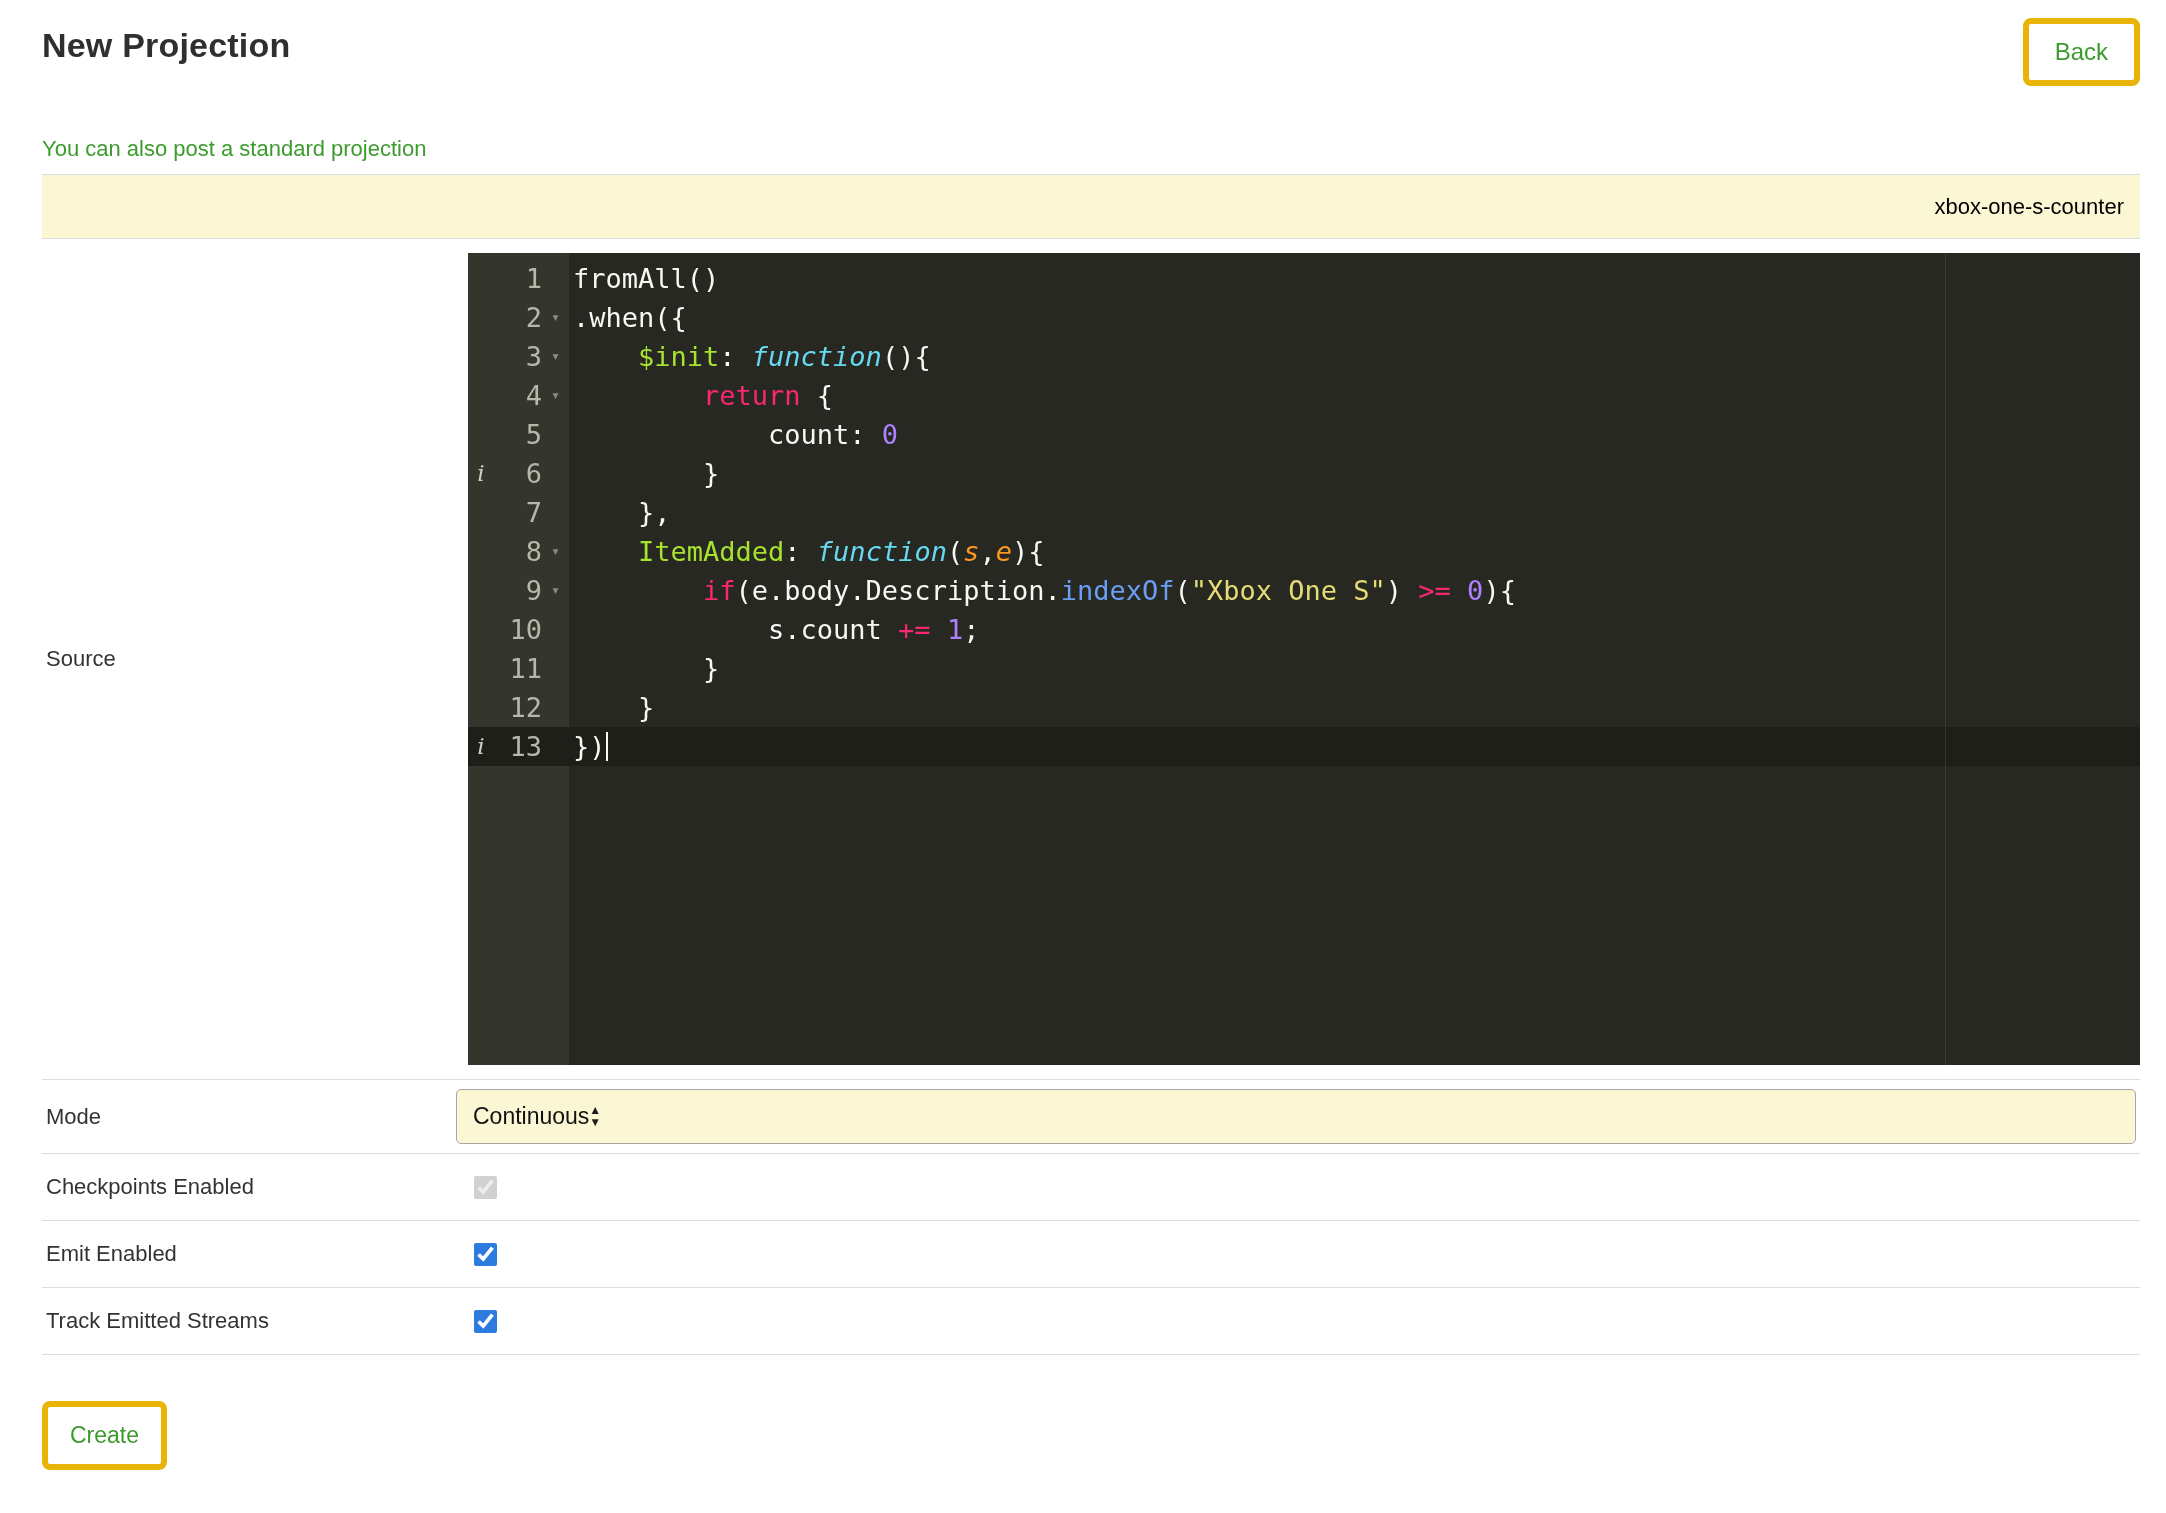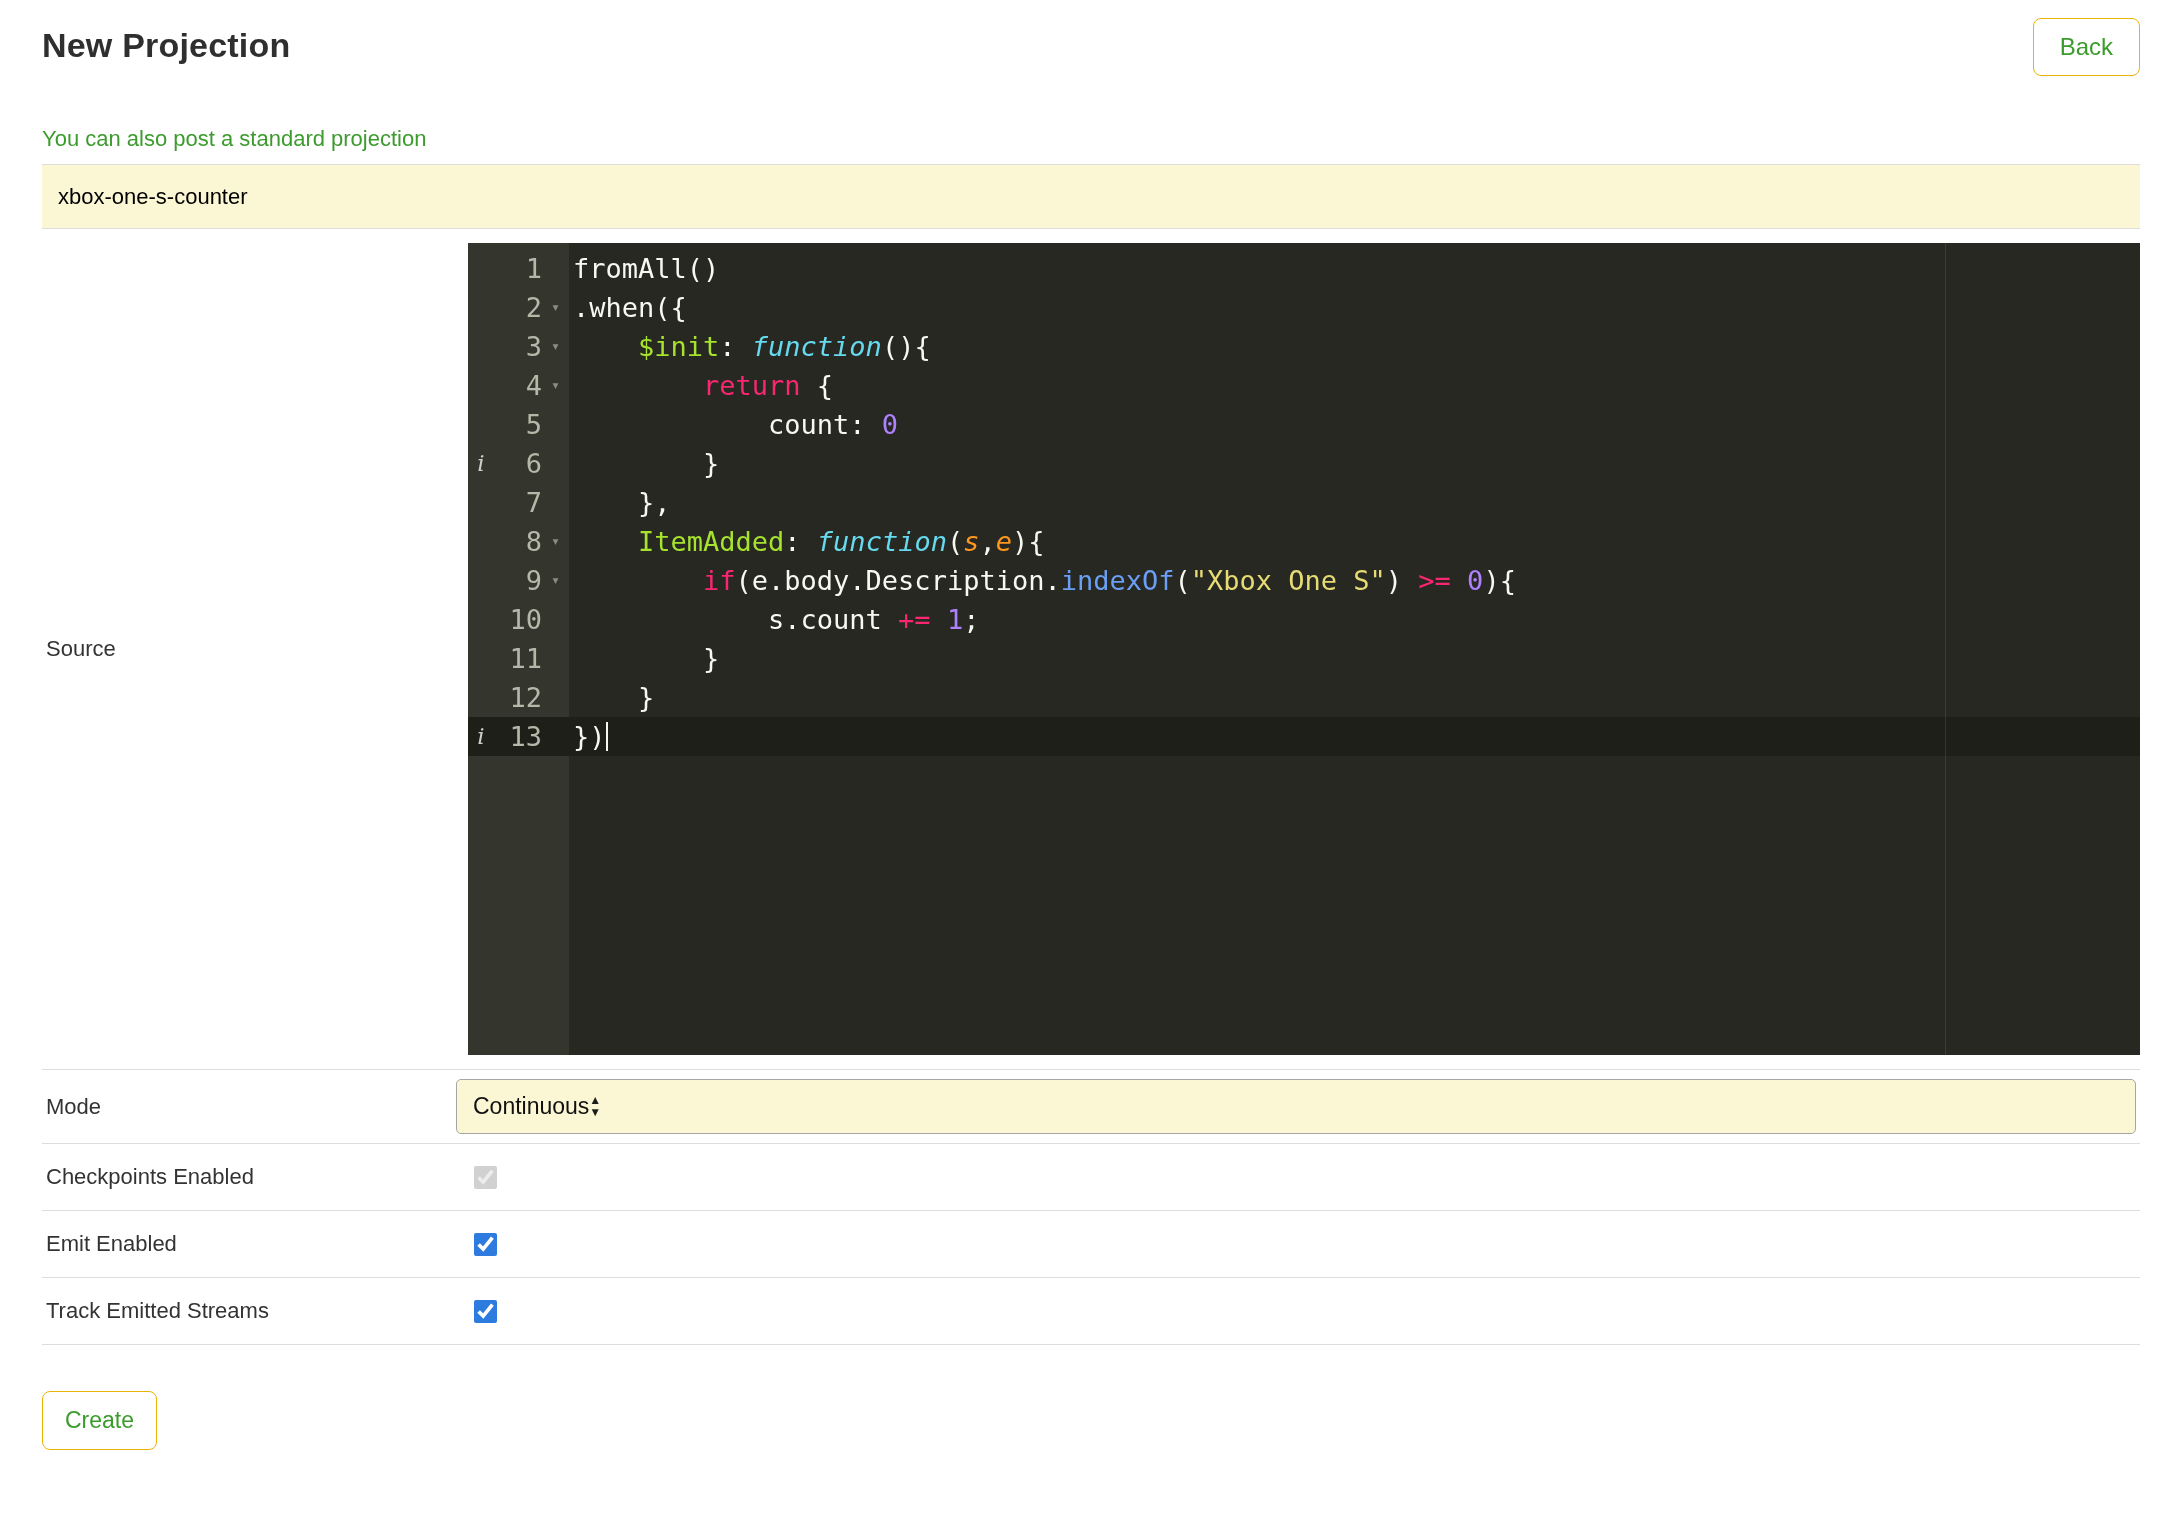--- a/index.html
+++ b/index.html
@@ -15,21 +15,21 @@
   .header { display: flex; justify-content: space-between; align-items: flex-start; }
   .page-title {
     font-size: 34px;
     font-weight: bold;
     color: #2f2f2f;
     margin: 8px 0 4px 0;
     letter-spacing: 0.2px;
   }
   .btn {
     background: #ffffff;
-    border: 1px solid #eab308;
+    border: 6px solid #eab308;
     color: #3c9b2d;
     font-size: 24px;
     font-family: inherit;
     padding: 14px 26px;
     border-radius: 8px;
     cursor: pointer;
     text-align: right;
   }
   .post-link {
     display: inline-block;
@@ -56,20 +56,21 @@
 
   .frow-name { height: 64px; }
   .name-input {
     width: 100%; height: 100%;
     border: none; outline: none;
     background: #fbf7d5;
     font-family: inherit;
     font-size: 22px;
     color: #000000;
     padding: 0 16px;
+    text-align: right;
   }
 
   .frow-source .fcontent { padding: 14px 0 14px 14px; }
 
   
   .editor {
     position: relative;
     height: 812px;
     background: #272822;
     font-family: "DejaVu Sans Mono", monospace;

